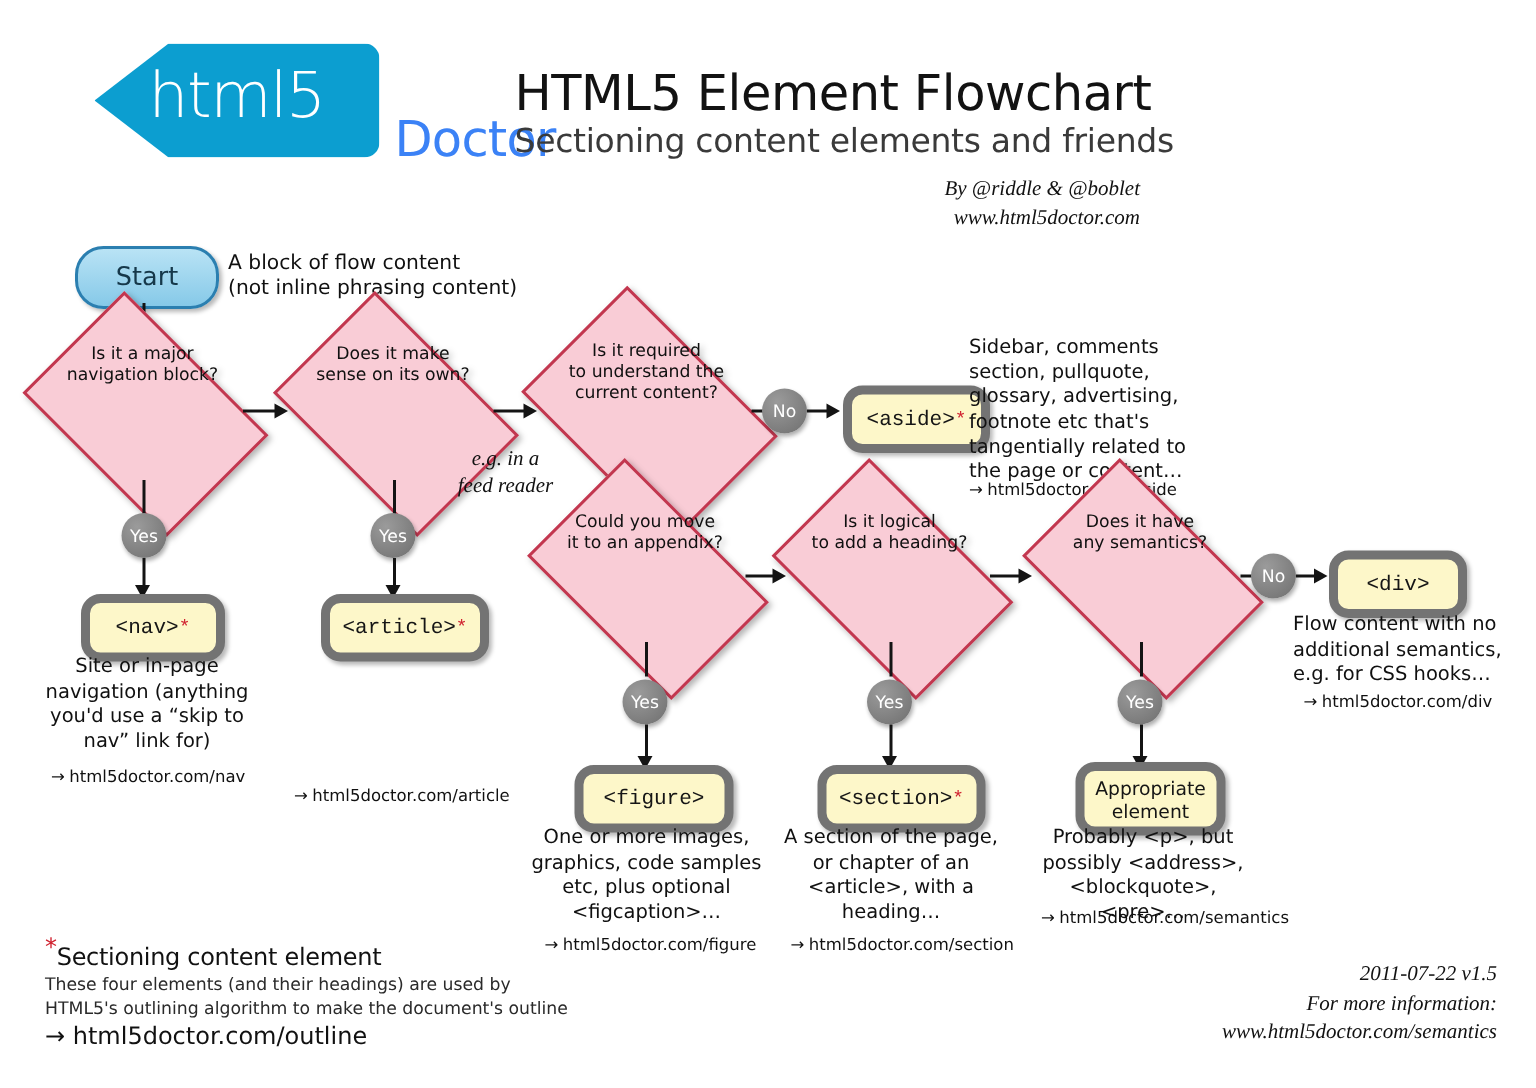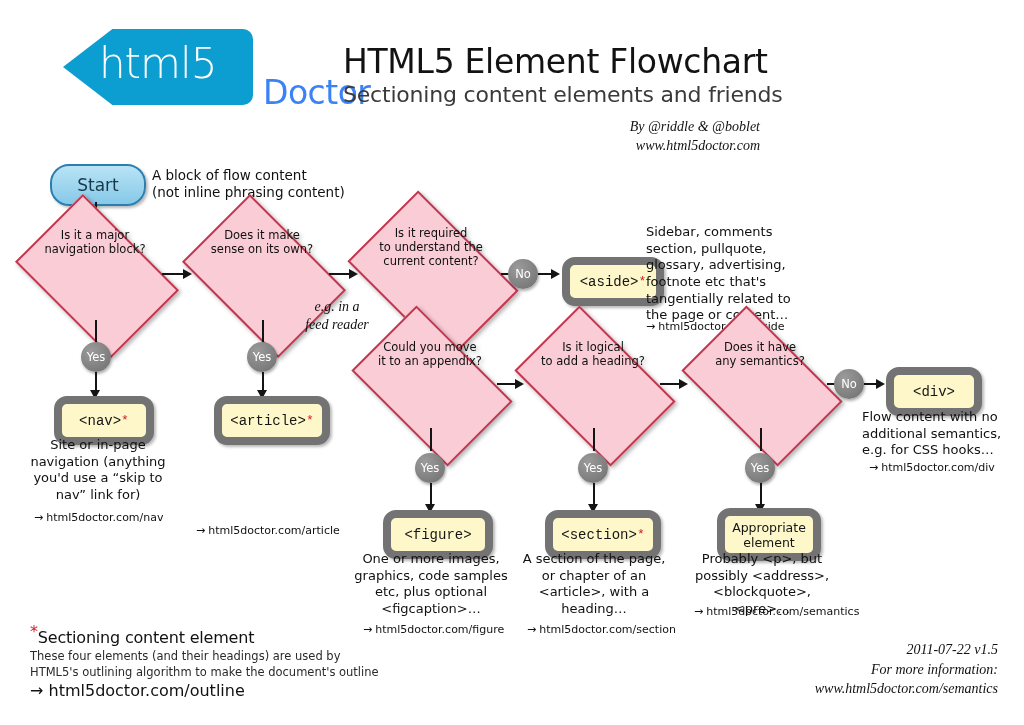--- a/index.html
+++ b/index.html
@@ -78,21 +78,21 @@
   .diamond .dlabel{
     position:relative; z-index:2;
     text-align:center; font-size:11.5px; line-height:1.22;
     color:#101010; font-family:"DejaVu Sans", sans-serif;
     width:82%;
   }
 
   
   .el-node{
     position:absolute;
-    border:8px solid #737373;
+    border:6px solid #737373;
     border-radius:13px;
     background:#fdf7c9;
     box-shadow:2px 2px 3px rgba(0,0,0,0.28);
     display:flex; align-items:center; justify-content:center;
     font-size:14px; color:#151515;
     font-family:"Liberation Mono", monospace;
   }
   .el-node.plain{font-family:"DejaVu Sans", sans-serif; font-size:12.5px; line-height:1.2; text-align:center;}
   .star{color:#d0212f; font-size:13px; vertical-align:super; line-height:0;}
 

